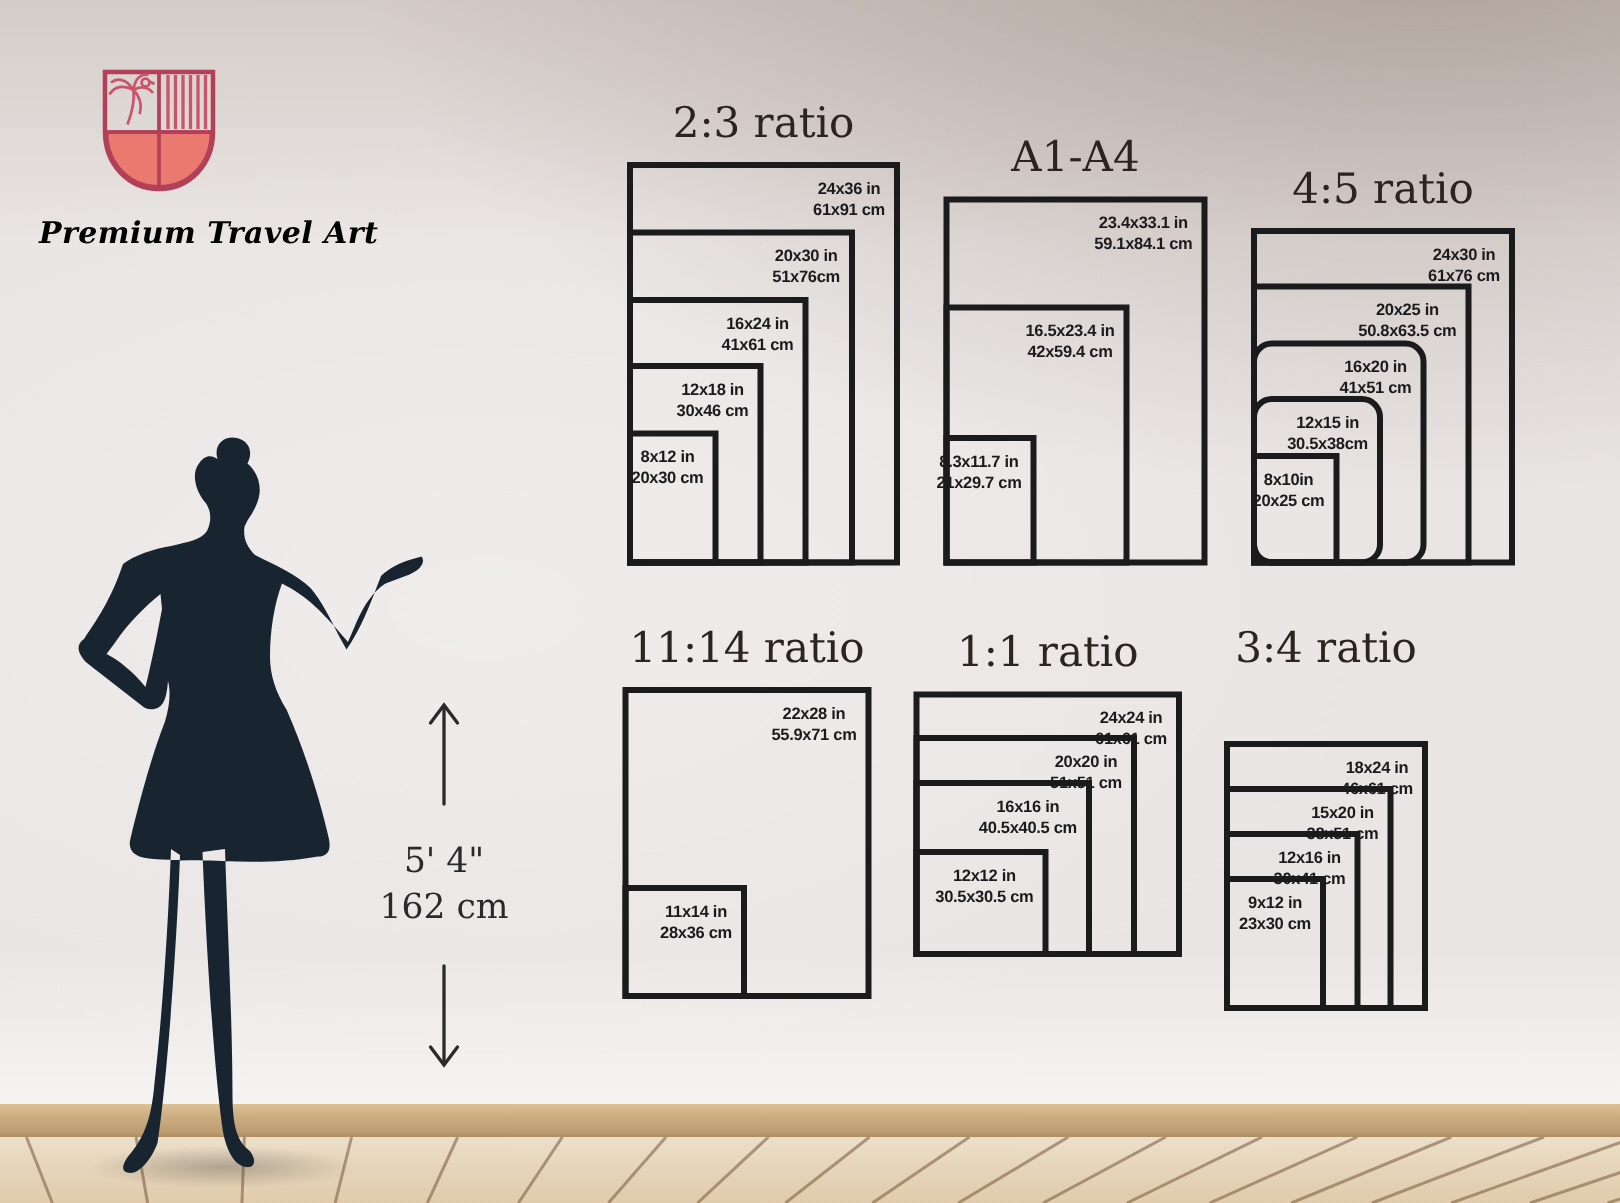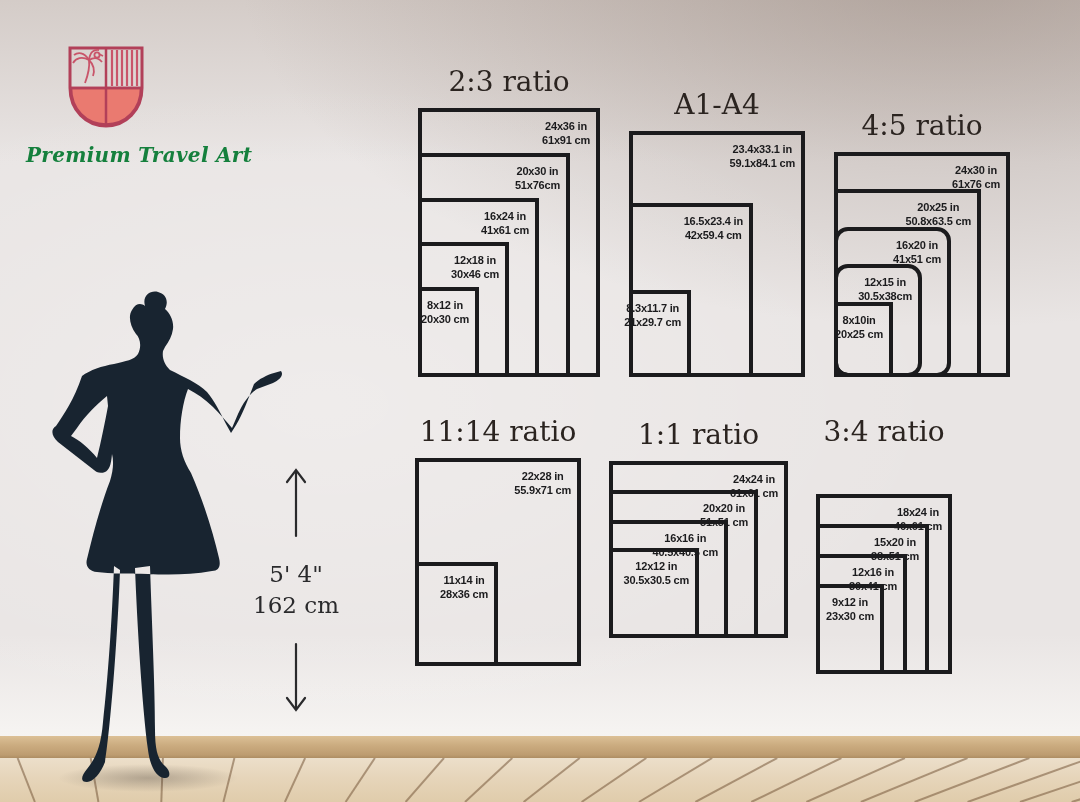--- a/index.html
+++ b/index.html
@@ -29,21 +29,21 @@
   .floor line{stroke:rgba(118,88,58,0.55);stroke-width:2;}
   .floor-shadow{
     position:absolute;left:58px;top:764px;width:180px;height:28px;border-radius:50%;
     background:radial-gradient(closest-side, rgba(55,48,44,0.30), rgba(55,48,44,0));
   }
   
   .brand-shield{position:absolute;left:66px;top:44px;}
   .brand-name{
     position:absolute;left:26px;top:143px;width:190px;text-align:center;
     font-family:"DejaVu Serif",serif;font-style:italic;font-weight:bold;
-    font-size:20px;color:#15803d;letter-spacing:0.3px;white-space:nowrap;
+    font-size:20px;color:#000000;letter-spacing:0.3px;white-space:nowrap;
   }
   
   .woman{position:absolute;left:52px;top:290px;}
   
   .height-indicator{
     position:absolute;left:250px;top:466px;width:92px;height:248px;
     display:flex;flex-direction:column;align-items:center;justify-content:space-between;
   }
   .height-text{
     font-family:"DejaVu Serif",serif;font-size:23px;color:#2a2a2c;
@@ -287,21 +287,21 @@
     </div>
 
   <div class="chart" style="left:415px;top:458px;width:166px;height:208px;">
     <div class="chart-title">11:14 ratio</div>
   <div class="size-box" style="width: 166px; height: 208px; z-index: 1;">
         <div class="size-label">
           <div>22x28 in</div>
           <div>55.9x71 cm</div>
         </div>
       </div>
-      <div class="size-box" style="width: 83px; height: 104px; z-index: 2;">
+      <div class="size-box" style="width: 83px; height: 76px; z-index: 2;">
         <div class="size-label">
           <div>11x14 in</div>
           <div>28x36 cm</div>
         </div>
       </div>
     </div>
   <div class="chart" style="left:609px;top:461px;width:179px;height:177px;">
     <div class="chart-title">1:1 ratio</div>
   <div class="size-box" style="width: 179px; height: 177px; z-index: 1;">
         <div class="size-label">
@@ -314,21 +314,21 @@
           <div>20x20 in</div>
           <div>51x51 cm</div>
         </div>
       </div>
       <div class="size-box" style="width: 119px; height: 118px; z-index: 3;">
         <div class="size-label">
           <div>16x16 in</div>
           <div>40.5x40.5 cm</div>
         </div>
       </div>
-      <div class="size-box" style="width: 90px; height: 90px; z-index: 4;">
+      <div class="size-box" style="width: 90px; height: 72px; z-index: 4;">
         <div class="size-label">
           <div>12x12 in</div>
           <div>30.5x30.5 cm</div>
         </div>
       </div>
     </div>
   <div class="chart" style="left:816px;top:458px;width:136px;height:216px;">
     <div class="chart-title">3:4 ratio</div>
   <div class="size-box" style="width: 136px; height: 180px; z-index: 1;">
         <div class="size-label">

